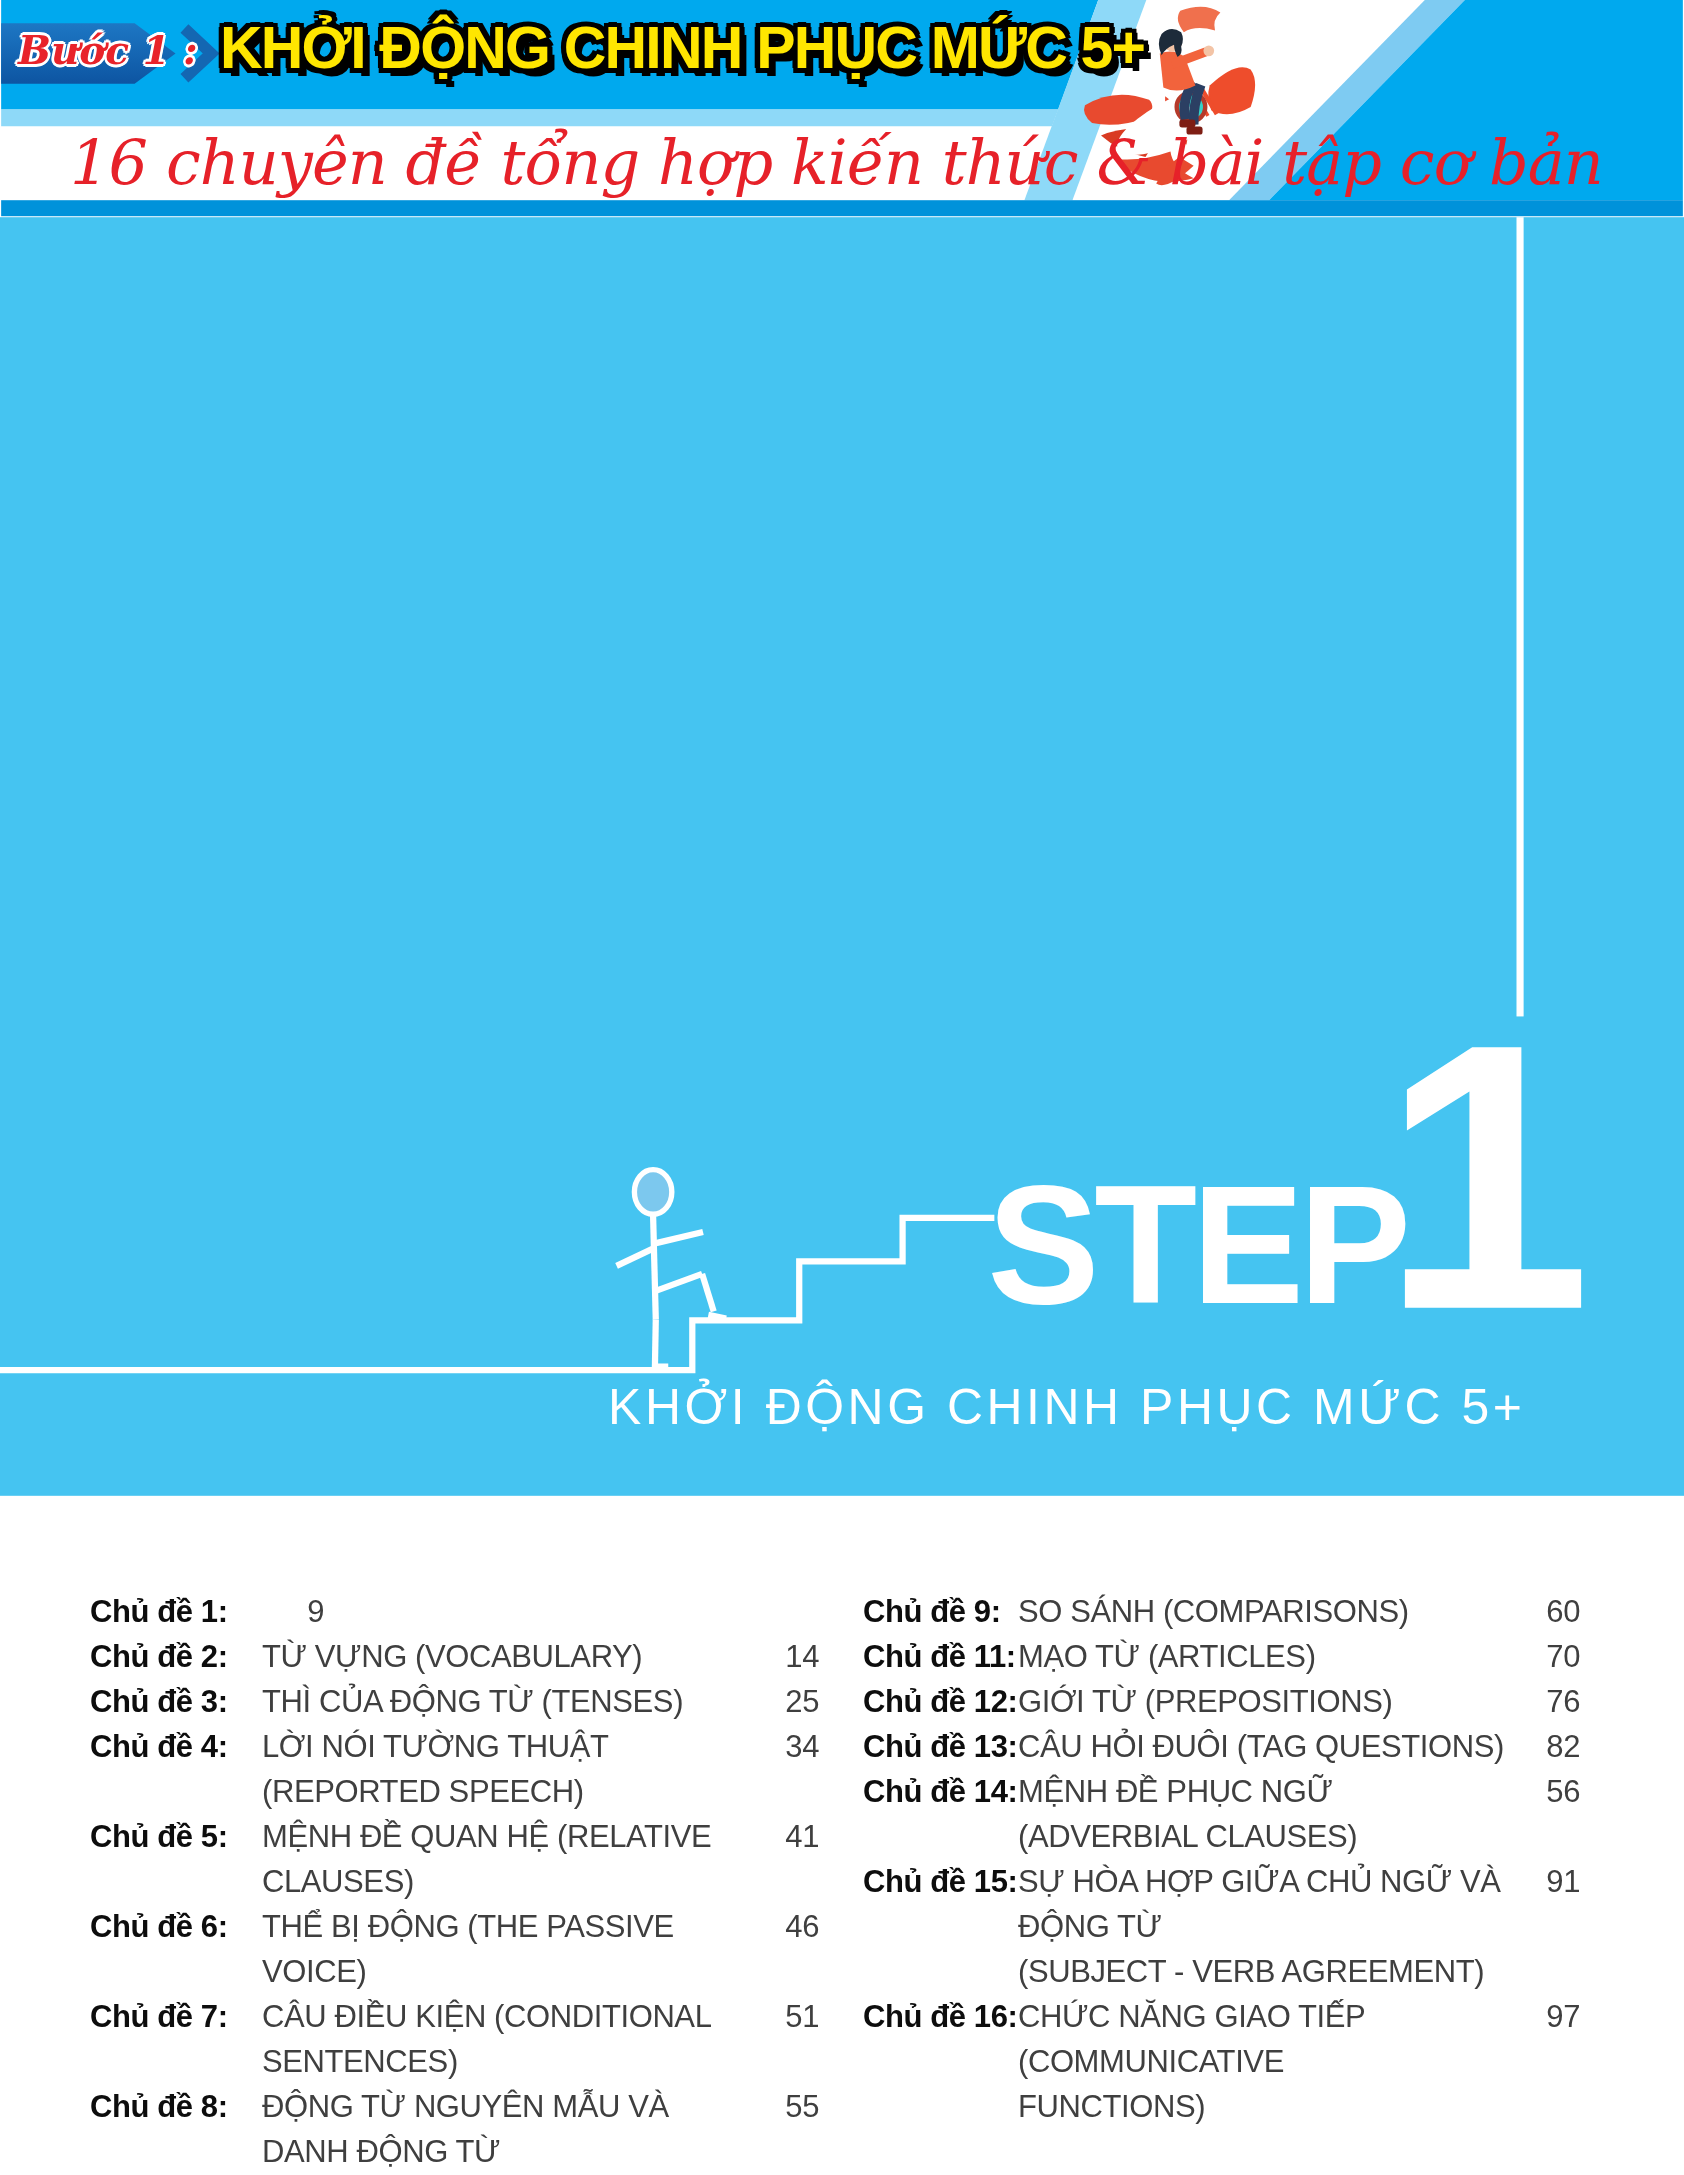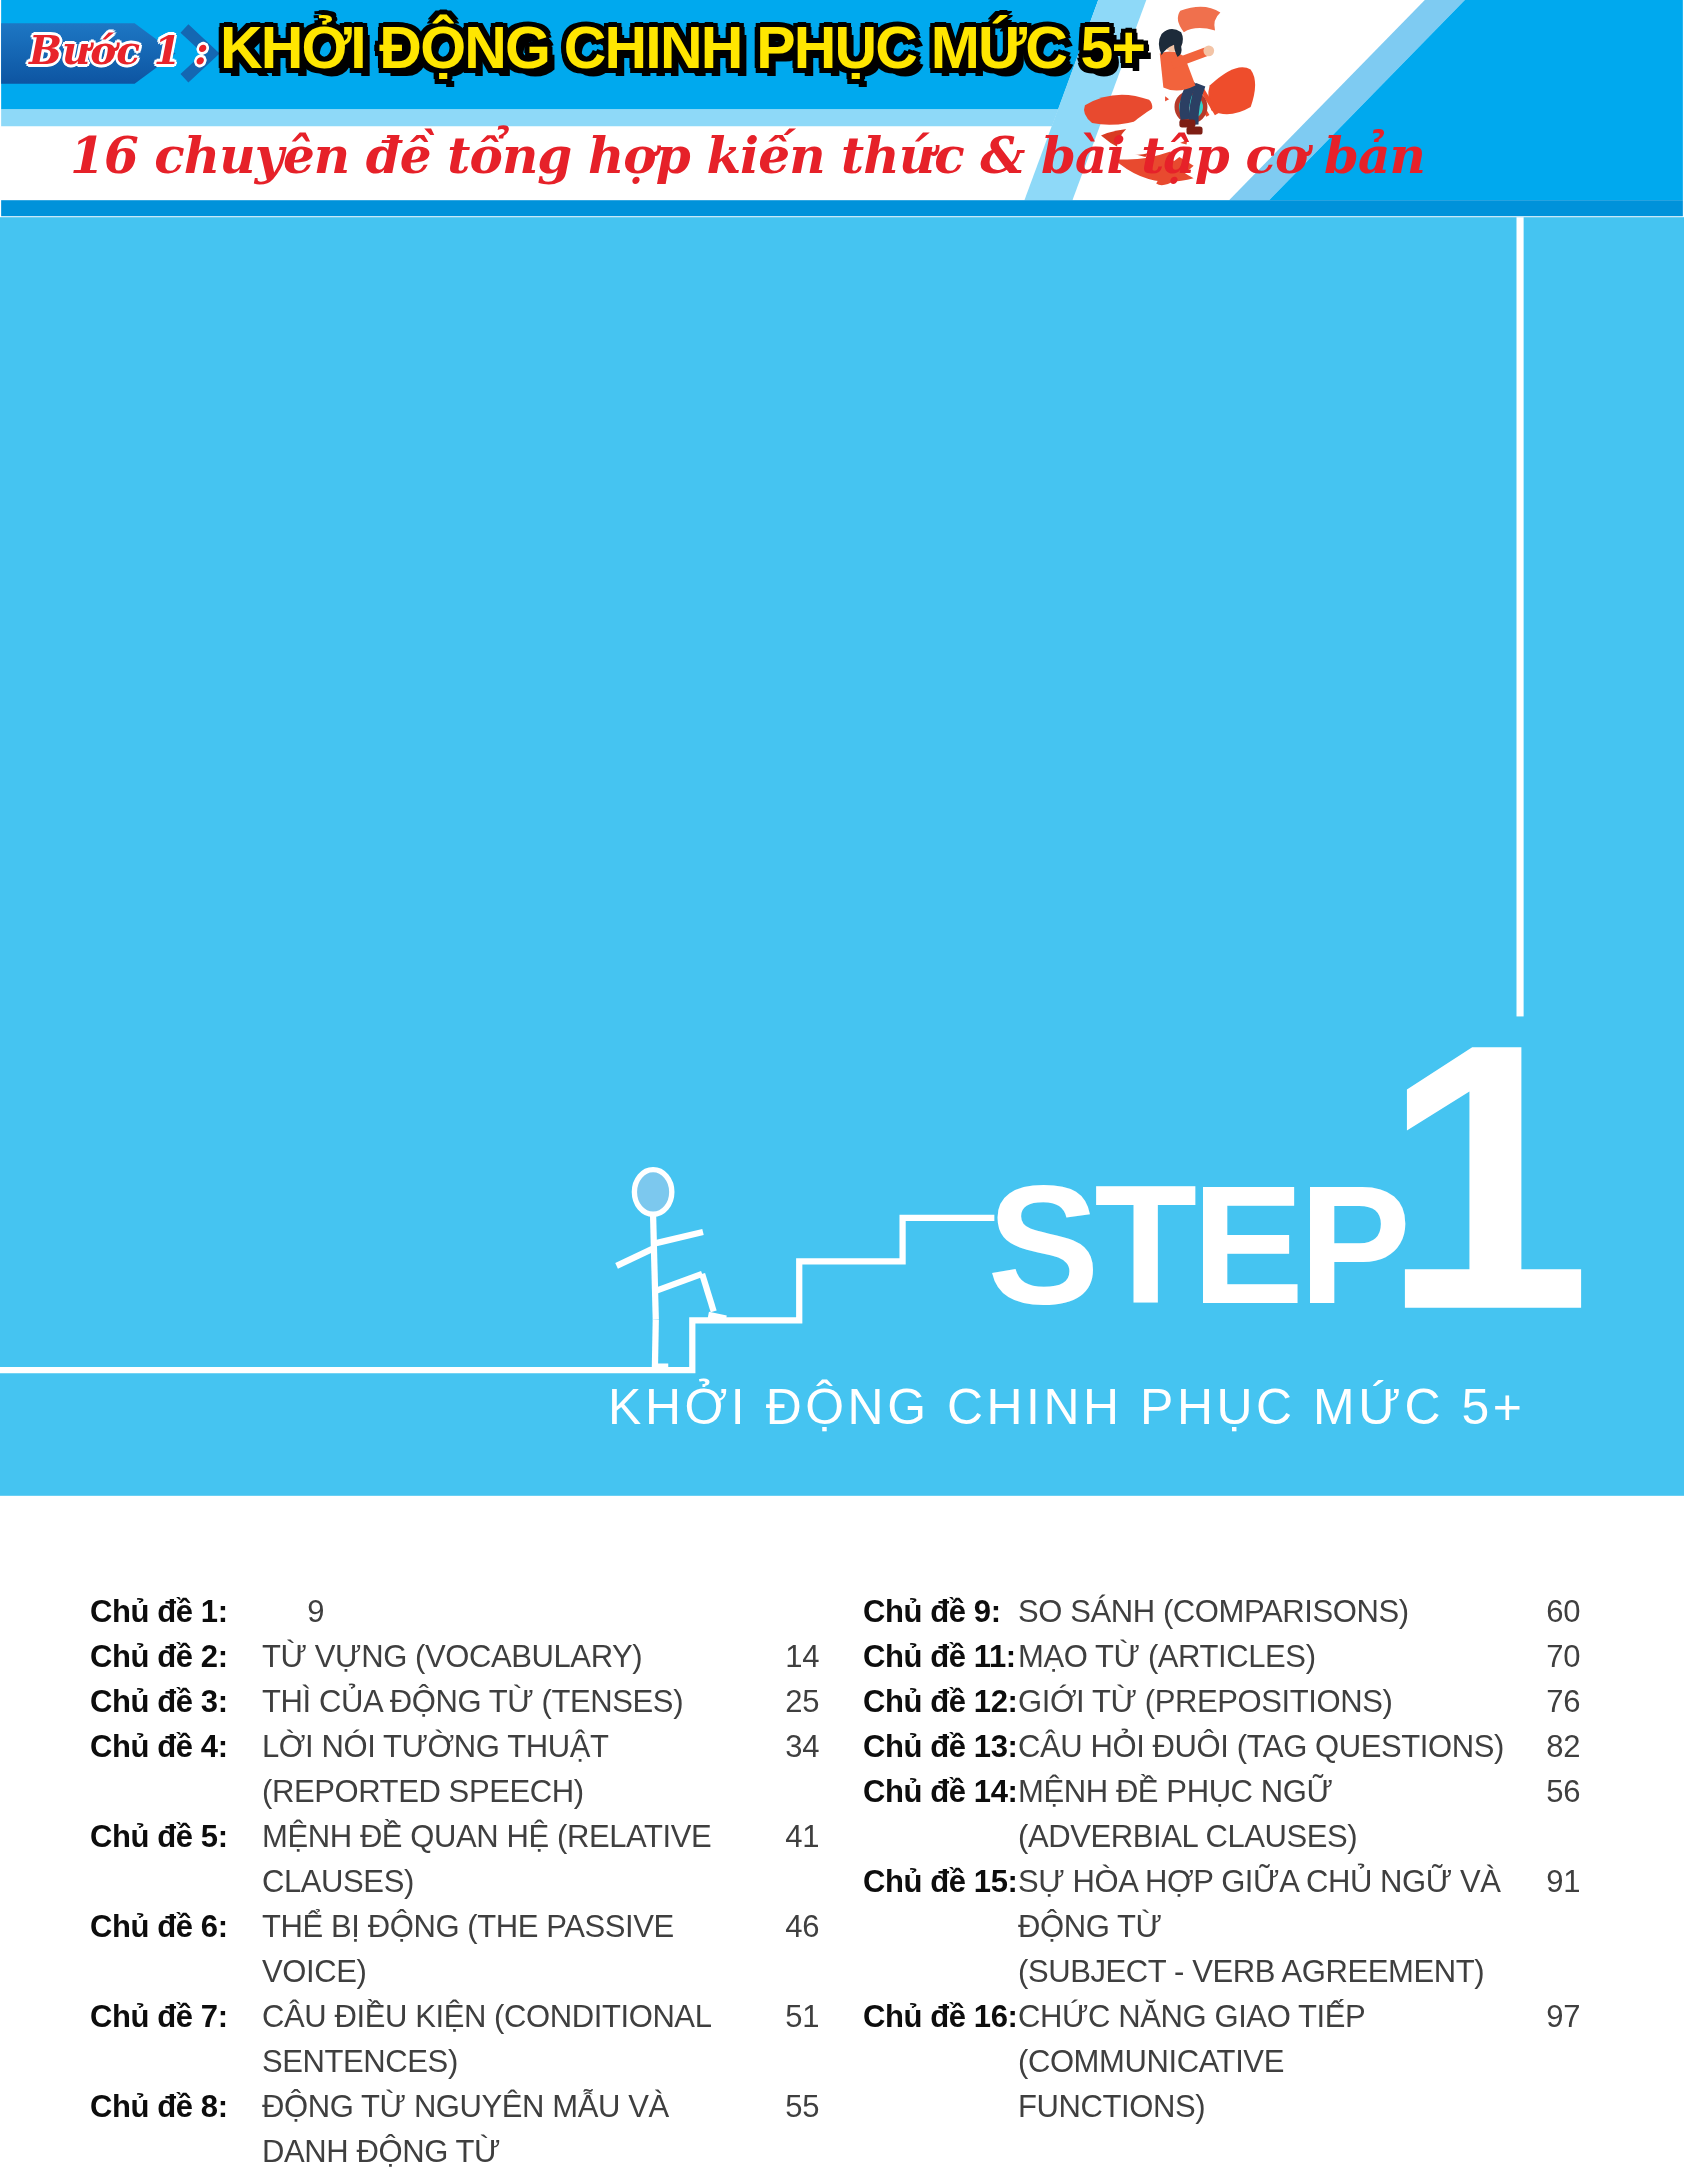--- a/index.html
+++ b/index.html
@@ -1,32 +1,32 @@
 <!DOCTYPE html>
 <html style="font-size:14.3px"><head>
 <meta charset="utf-8">
 <style>
   html,body{margin:0;padding:0;background:#ffffff;}
   #page{position:relative;width:1684px;height:2175px;background:#ffffff;overflow:hidden;
         font-family:"Liberation Sans",sans-serif;}
   svg{display:block;}
 
   
-  .badge-text{position:absolute;left:29px;top:27px;z-index:6;
+  .badge-text{position:absolute;left:18px;top:27px;z-index:6;
     font-family:"DejaVu Serif",serif;font-style:italic;font-weight:bold;
     font-size:39px;color:#e8232a;white-space:nowrap;
     text-shadow:-2.7px 0 0 #fff,2.7px 0 0 #fff,0 -2.7px 0 #fff,0 2.7px 0 #fff,
                 -1.8px -1.8px 0 #fff,1.8px -1.8px 0 #fff,-1.8px 1.8px 0 #fff,1.8px 1.8px 0 #fff;}
   .main-title{position:absolute;left:220px;top:14.3px;z-index:6;
     font-weight:bold;font-size:59px;letter-spacing:-1.8px;color:#ffe600;white-space:nowrap;
     text-shadow:-4.5px -4.5px 0 #000,4.5px -4.5px 0 #000,-4.5px 4.5px 0 #000,4.5px 4.5px 0 #000,
                 -5.3px 0 0 #000,5.3px 0 0 #000,0 -5.3px 0 #000,0 5.3px 0 #000,7.1px 8px 0 #000;}
   .red-subtitle{position:absolute;left:70px;top:126px;z-index:6;
-    font-family:"DejaVu Serif",serif;font-style:italic;font-weight:bold;
-    font-size:50px;letter-spacing:-0.9px;color:#e62129;white-space:nowrap;}
+    font-family:"DejaVu Serif",serif;font-style:italic;font-weight:normal;
+    font-size:62px;letter-spacing:-0.9px;color:#e62129;white-space:nowrap;}
 
   
   .top-decor{position:absolute;left:0;top:0;z-index:1;}
   .rocket{position:absolute;left:1060px;top:0;z-index:4;}
   .step-scene{position:absolute;left:0;top:217px;z-index:1;}
 
   
   .step-word{font-family:"Liberation Sans",sans-serif;font-weight:bold;letter-spacing:-6px;fill:#ffffff;}
   .step-num{font-family:"Liberation Sans",sans-serif;font-weight:bold;fill:#ffffff;}
   .step-caption{font-family:"Liberation Sans",sans-serif;font-weight:normal;letter-spacing:4px;fill:#ffffff;}

